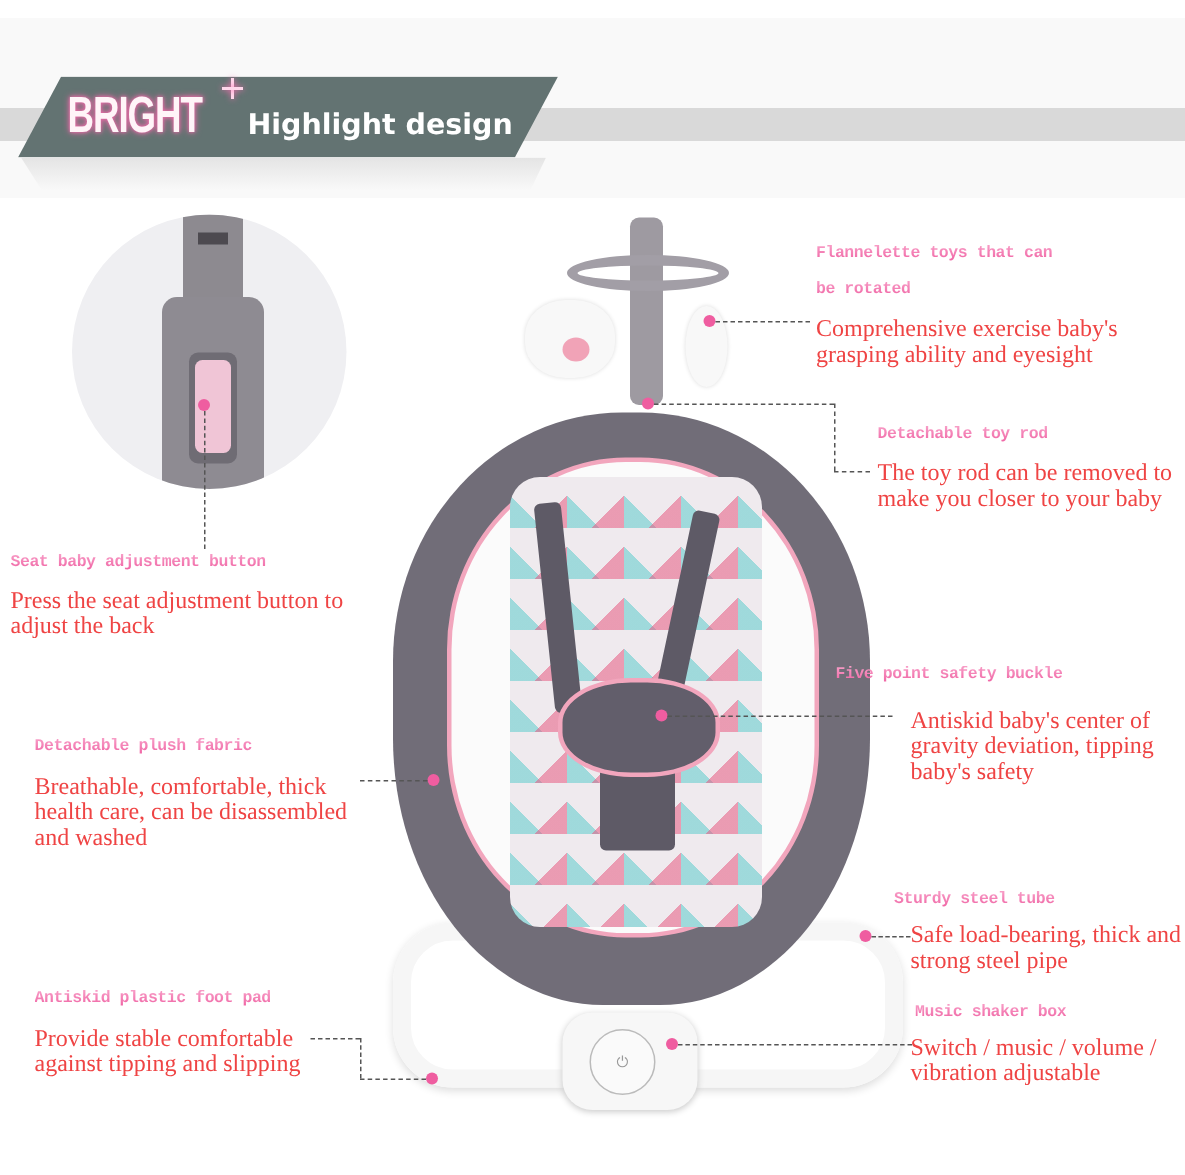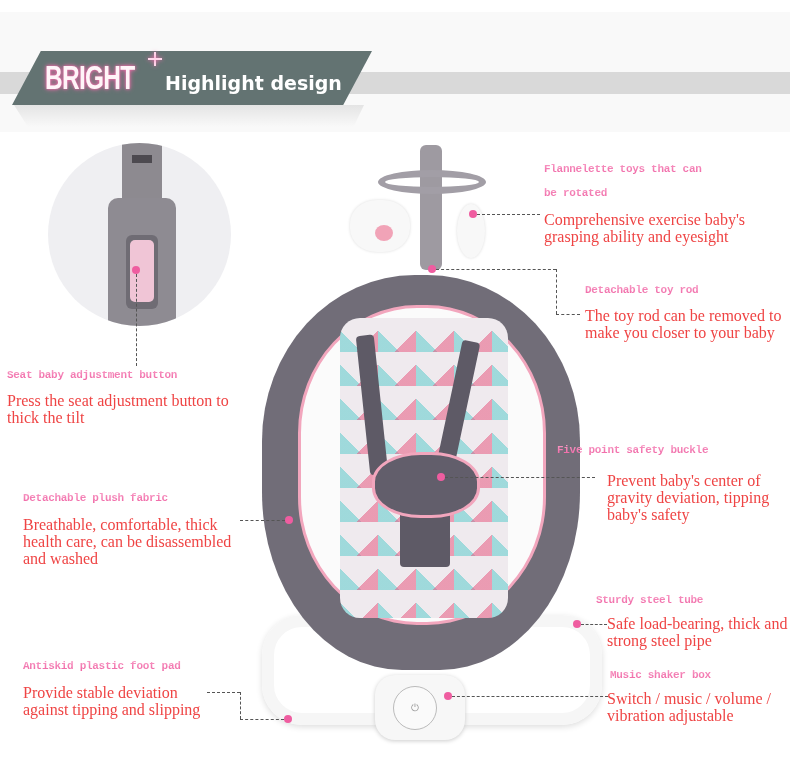--- a/index.html
+++ b/index.html
@@ -133,46 +133,46 @@
 
 <div>
   <div class="title" style="left:585px;top:284px;">Detachable toy rod</div>
   <div class="desc" style="left:585px;top:307px;">The toy rod can be removed to</div>
   <div class="desc" style="left:585px;top:324px;">make you closer to your baby</div>
 </div>
 
 <div>
   <div class="title" style="left:7px;top:369px;">Seat baby adjustment button</div>
   <div class="desc" style="left:7px;top:392px;">Press the seat adjustment button to</div>
-  <div class="desc" style="left:7px;top:409px;">thick the tilt</div>
+  <div class="desc" style="left:7px;top:409px;">adjust the back</div>
 </div>
 
 <div>
   <div class="title" style="left:557px;top:444px;">Five point safety buckle</div>
-  <div class="desc" style="left:607px;top:472px;">Prevent baby's center of</div>
+  <div class="desc" style="left:607px;top:472px;">Antiskid baby's center of</div>
   <div class="desc" style="left:607px;top:489px;">gravity deviation, tipping</div>
   <div class="desc" style="left:607px;top:506px;">baby's safety</div>
 </div>
 
 <div>
   <div class="title" style="left:23px;top:492px;">Detachable plush fabric</div>
   <div class="desc" style="left:23px;top:516px;">Breathable, comfortable, thick</div>
   <div class="desc" style="left:23px;top:533px;">health care, can be disassembled</div>
   <div class="desc" style="left:23px;top:550px;">and washed</div>
 </div>
 
 <div>
   <div class="title" style="left:596px;top:594px;">Sturdy steel tube</div>
   <div class="desc" style="left:607px;top:615px;text-align:right;">Safe load-bearing, thick and</div>
   <div class="desc" style="left:607px;top:632px;">strong steel pipe</div>
 </div>
 
 <div>
   <div class="title" style="left:23px;top:660px;">Antiskid plastic foot pad</div>
-  <div class="desc" style="left:23px;top:684px;">Provide stable deviation</div>
+  <div class="desc" style="left:23px;top:684px;">Provide stable comfortable</div>
   <div class="desc" style="left:23px;top:701px;">against tipping and slipping</div>
 </div>
 
 <div>
   <div class="title" style="left:610px;top:669px;text-align:right;">Music shaker box</div>
   <div class="desc" style="left:607px;top:690px;text-align:right;">Switch / music / volume /</div>
   <div class="desc" style="left:607px;top:707px;">vibration adjustable</div>
 </div>
 
 </body></html>

